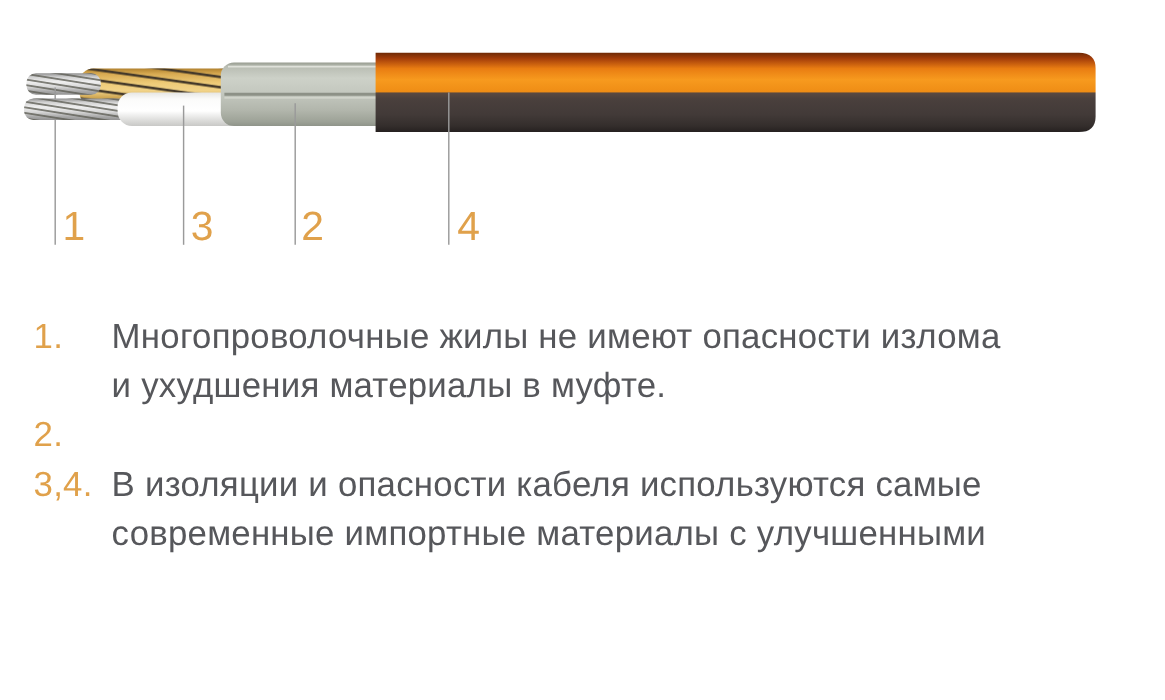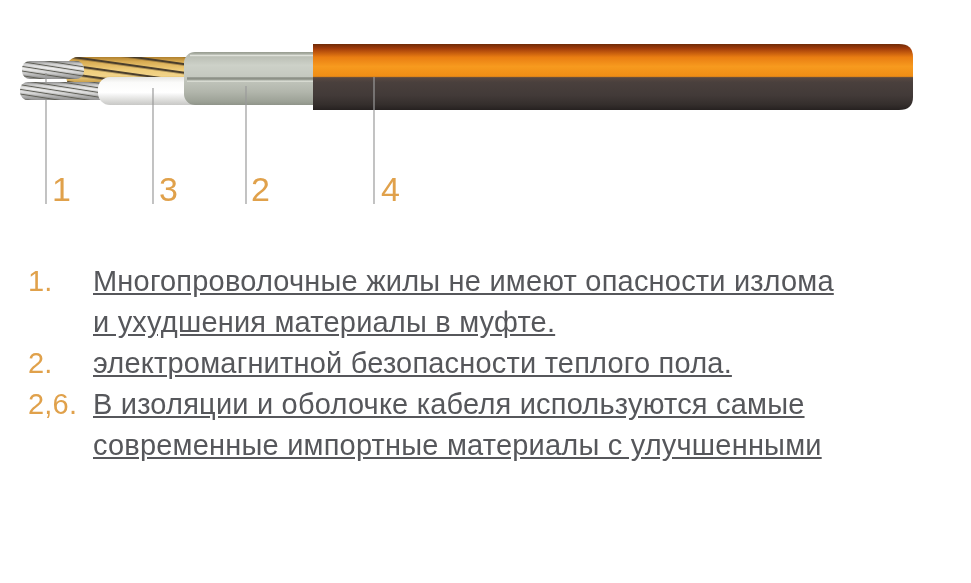--- a/index.html
+++ b/index.html
@@ -43,21 +43,21 @@
   .feature-item {
     display: flex;
     align-items: flex-start;
   }
   .feature-item .num {
     flex: 0 0 65px;
     color: #E0A14B;
     white-space: nowrap;
   }
   .feature-item .body { flex: 1 1 auto; }
-  .feature-item .line { display: block; text-decoration: underline; }
+  .feature-item .line { display: block; }
 </style>
 </head>
 <body>
 
 <div class="page">
 
   <div class="figure">
     <svg width="971" height="232" viewBox="0 0 971 232" xmlns="http://www.w3.org/2000/svg">
       <defs>
         <linearGradient id="silverg" x1="0" y1="0" x2="0" y2="1">
@@ -159,26 +159,25 @@
       <span class="num">1.</span>
       <span class="body">
         <span class="line">Многопроволочные жилы не имеют опасности излома</span>
         <span class="line">и ухудшения материалы в муфте.</span>
       </span>
     </div>
 
     <div class="feature-item">
       <span class="num">2.</span>
       <span class="body">
-        <span class="line">электромагнитной безопасности теплого пола.</span>
       </span>
     </div>
 
     <div class="feature-item">
-      <span class="num">2,6.</span>
+      <span class="num">3,4.</span>
       <span class="body">
-        <span class="line">В изоляции и оболочке кабеля используются самые</span>
+        <span class="line">В изоляции и опасности кабеля используются самые</span>
         <span class="line">современные импортные материалы с улучшенными</span>
       </span>
     </div>
 
   </div>
 </div>
 
 </body></html>

